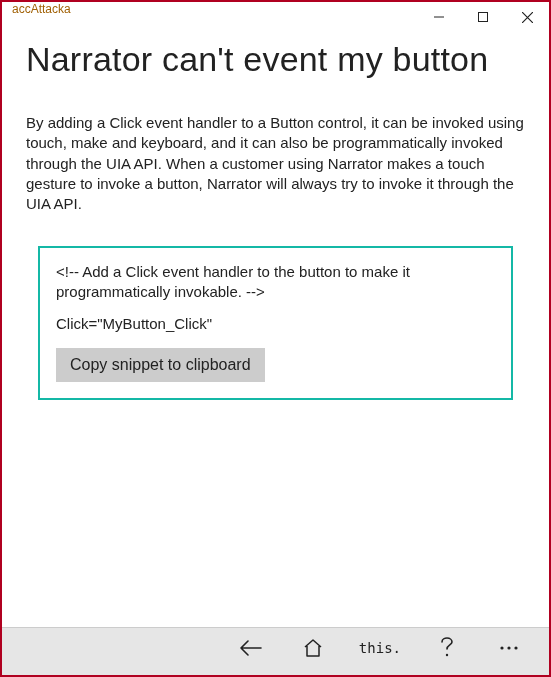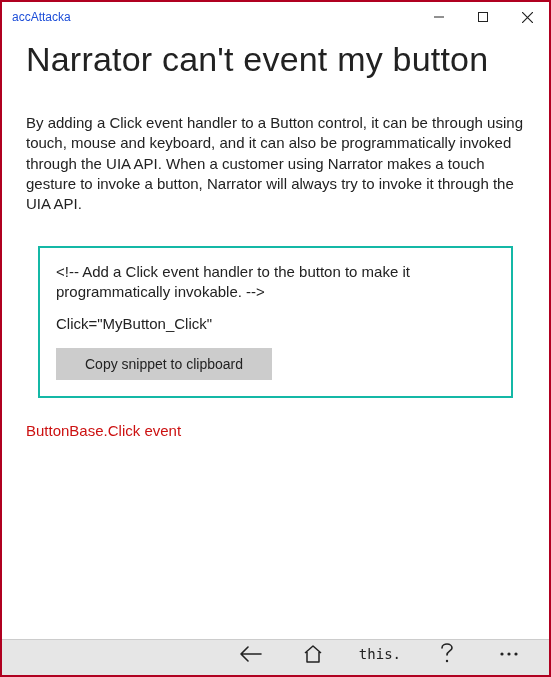--- a/index.html
+++ b/index.html
@@ -10,24 +10,23 @@
       background: #fff;
       border: 2px solid #b00020;
       display: flex;
       flex-direction: column;
       overflow: hidden;
       color: #222;
     }
     .titlebar {
       height: 30px;
       display: flex;
-      align-items: center;
       padding: 0 0 0 10px;
       font-size: 12px;
-      color: #1d4ed8;
+      color: #a16207;
       user-select: none;
     }
     .titlebar .title { flex: 1; }
     .winbtns { display: flex; height: 100%; }
     .winbtn {
       width: 44px;
       display: flex;
       align-items: center;
       justify-content: center;
       font-size: 14px;
@@ -62,33 +61,33 @@
       margin-bottom: 14px;
     }
     .snippet-code {
       font-size: 15px;
       margin-bottom: 16px;
     }
     .copy-btn {
       display: inline-block;
       background: #ccc;
       border: none;
-      padding: 8px 29px;
-      font-size: 14px;
+      padding: 8px 14px;
+      font-size: 16px;
       font-family: inherit;
       color: #222;
     }
     .related-link {
       color: #cc1111;
       font-size: 15px;
       margin: 8px 0 0 0;
     }
 
     .bottombar {
-      height: 36px;
+      height: 48px;
       background: #e6e6e6;
       border-top: 1px solid #ccc;
       display: flex;
       align-items: center;
       justify-content: flex-end;
       gap: 30px;
       padding: 0 24px 8px 0;
     }
     .bottombar .item {
       display: flex;
@@ -121,29 +120,28 @@
       <svg width="11" height="11" viewBox="0 0 11 11">
           <path d="M0 0 L11 11 M11 0 L0 11" stroke="#222" stroke-width="1.2"></path>
         </svg>
     </div>
   </div>
 </div>
 
 <div class="content">
   <h1 class="page-title">Narrator can't event my button</h1>
 
-  <p class="body-text">By adding a Click event handler to a Button control, it can be through using touch, mouse and keyboard, and it can also be programmatically invoked through the UIA API. When a customer using Narrator makes a touch gesture to invoke a button, Narrator will always try to invoke it through the UIA API.</p>
+  <p class="body-text">By adding a Click event handler to a Button control, it can be invoked using touch, make and keyboard, and it can also be programmatically invoked through the UIA API. When a customer using Narrator makes a touch gesture to invoke a button, Narrator will always try to invoke it through the UIA API.</p>
 
   <div class="snippet-box">
     <div class="snippet-comment">&lt;!-- Add a Click event handler to the button to make it programmatically invokable. --&gt;</div>
     <div class="snippet-code">Click="MyButton_Click"</div>
     <button class="copy-btn">Copy snippet to clipboard</button>
   </div>
 
-  <div class="related-link">ButtonBase.Click event</div>
 </div>
 
 <div class="bottombar">
   <div class="item">
     <svg width="22" height="18" viewBox="0 0 22 18">
         <path d="M8 2 L1 9 L8 16 M1 9 H21" fill="none" stroke="#222" stroke-width="1.6" stroke-linecap="round" stroke-linejoin="round"></path>
       </svg>
   </div>
   <div class="item">
     <svg width="20" height="18" viewBox="0 0 20 18">

